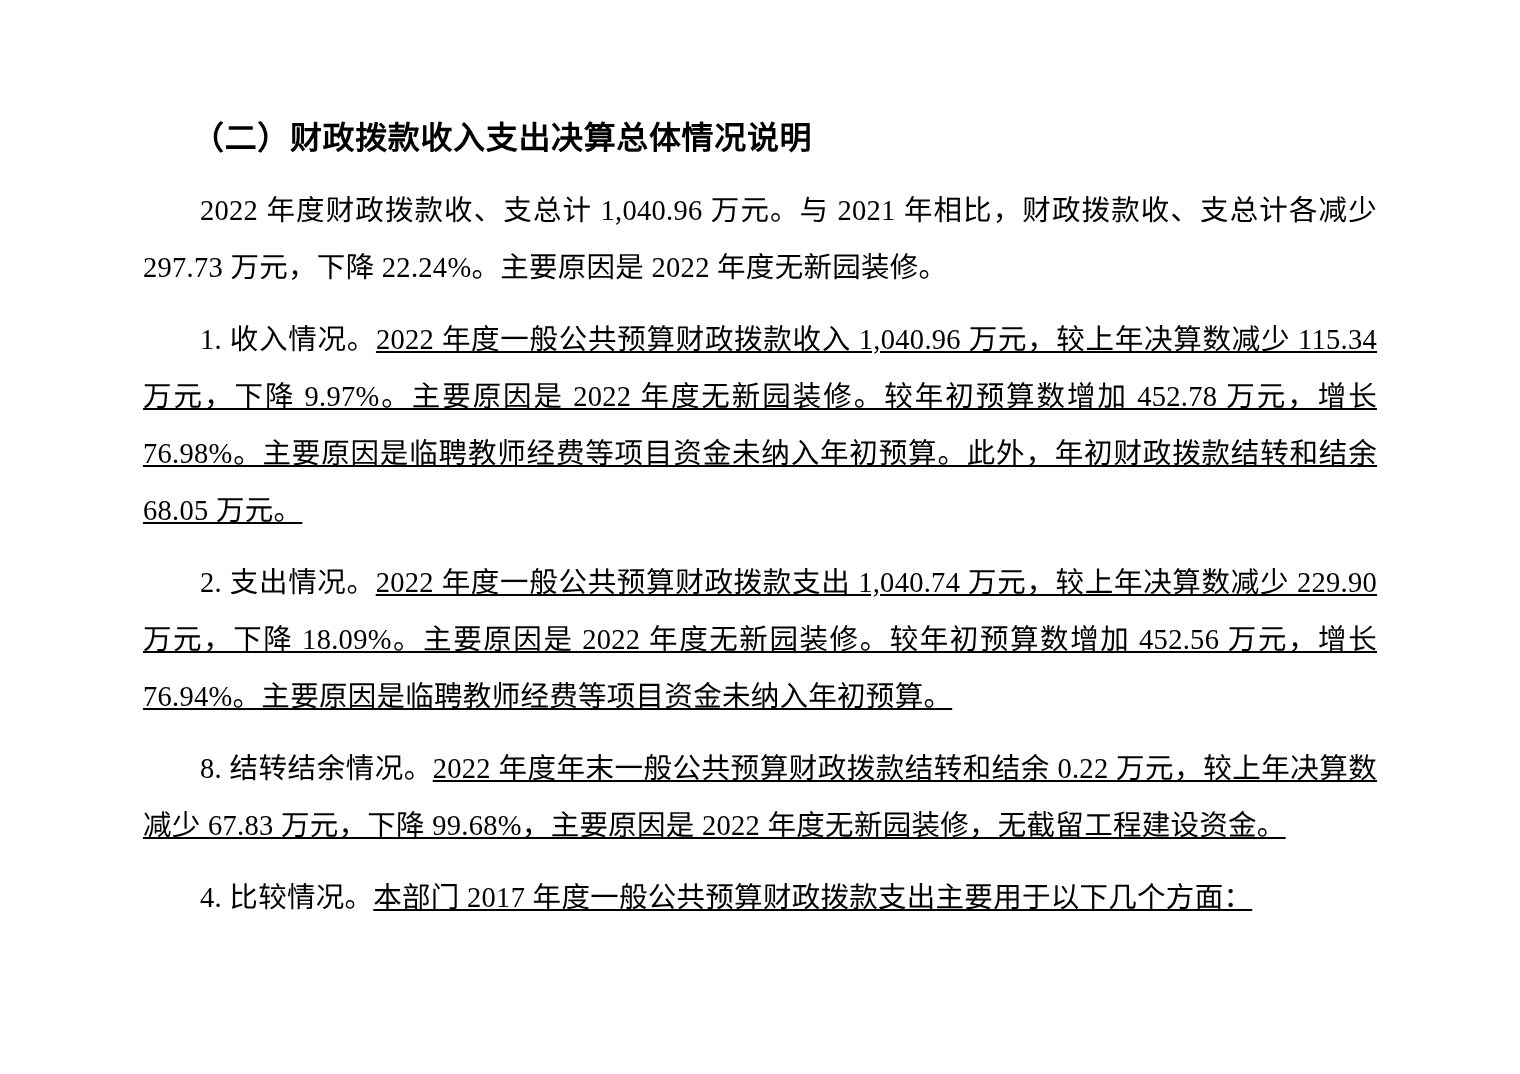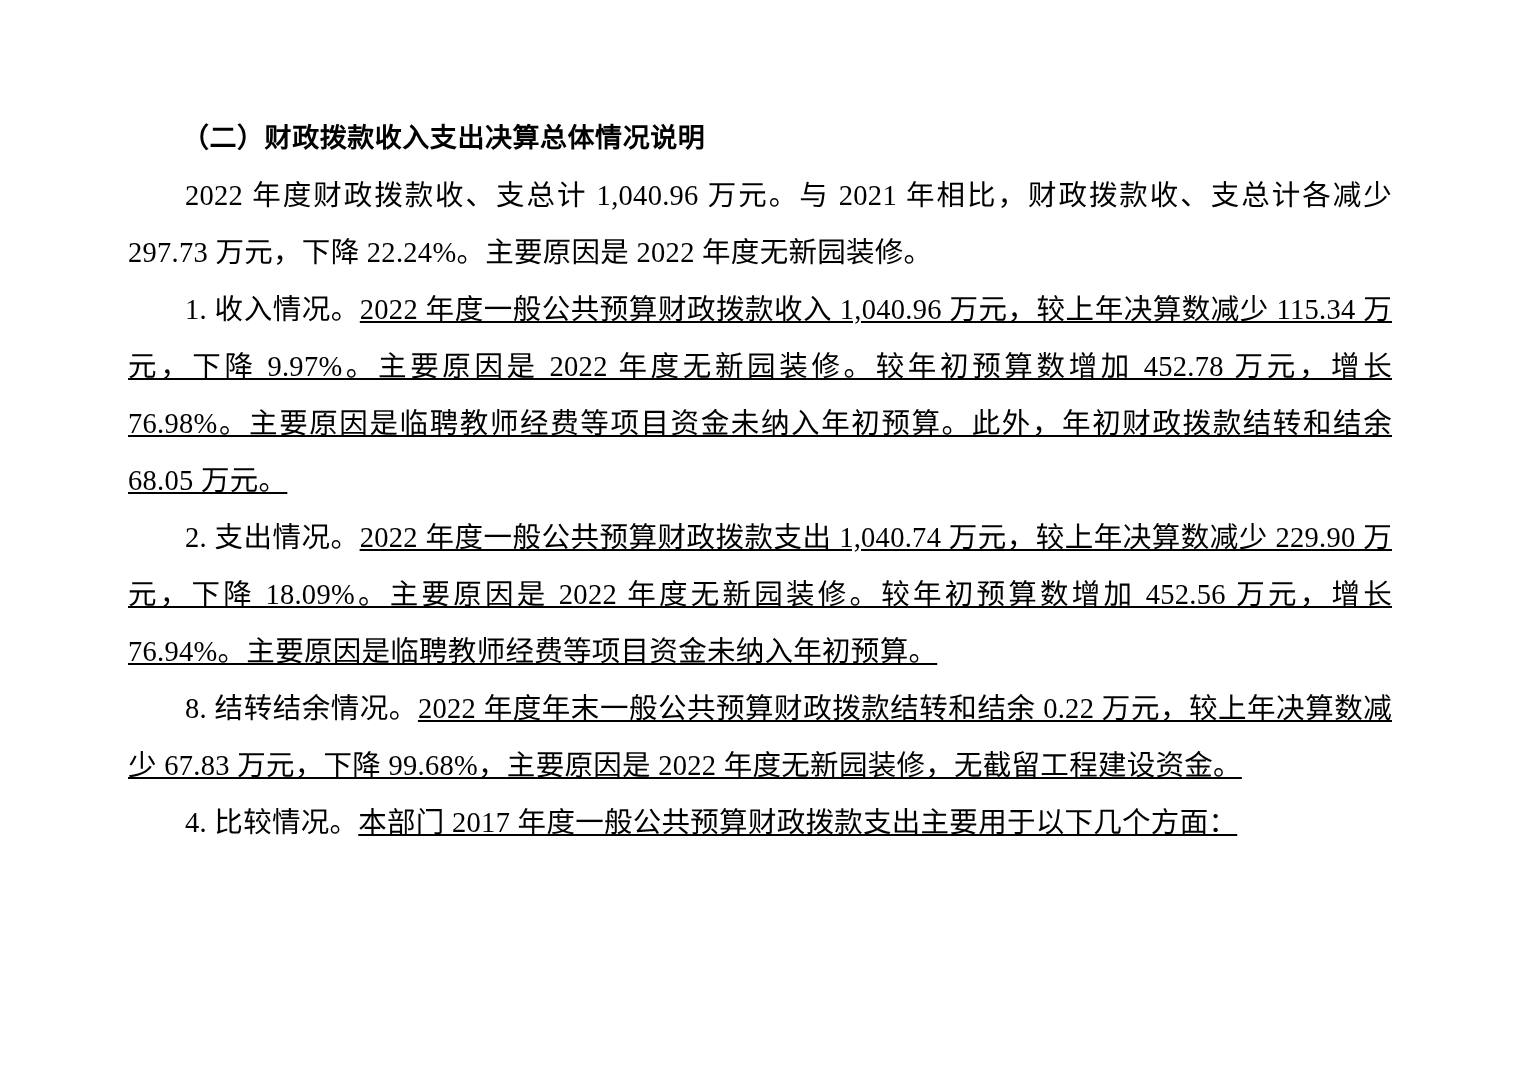--- a/index.html
+++ b/index.html
@@ -15,29 +15,29 @@
     background: #ffffff;
     color: #000000;
     padding: 110px 128px 0 128px;
     overflow: hidden;
     font-family: "Liberation Serif", "DejaVu Serif", serif;
     font-size: 28.5px;
     line-height: 57px;
   }
   .doc-heading {
     margin: 0;
-    font-size: 27px;
+    font-size: 32px;
     line-height: 57px;
     font-weight: bold;
     text-indent: 2em;
     text-align: left;
     letter-spacing: 0.02em;
   }
   .doc-paragraph {
-    margin: 0;
+    margin: 15px;
     text-indent: 2em;
     text-align: justify;
     text-justify: inter-ideograph;
     letter-spacing: 0.01em;
   }
   .run-label {
     font-weight: normal;
   }
   .run-text {
     font-weight: normal;

